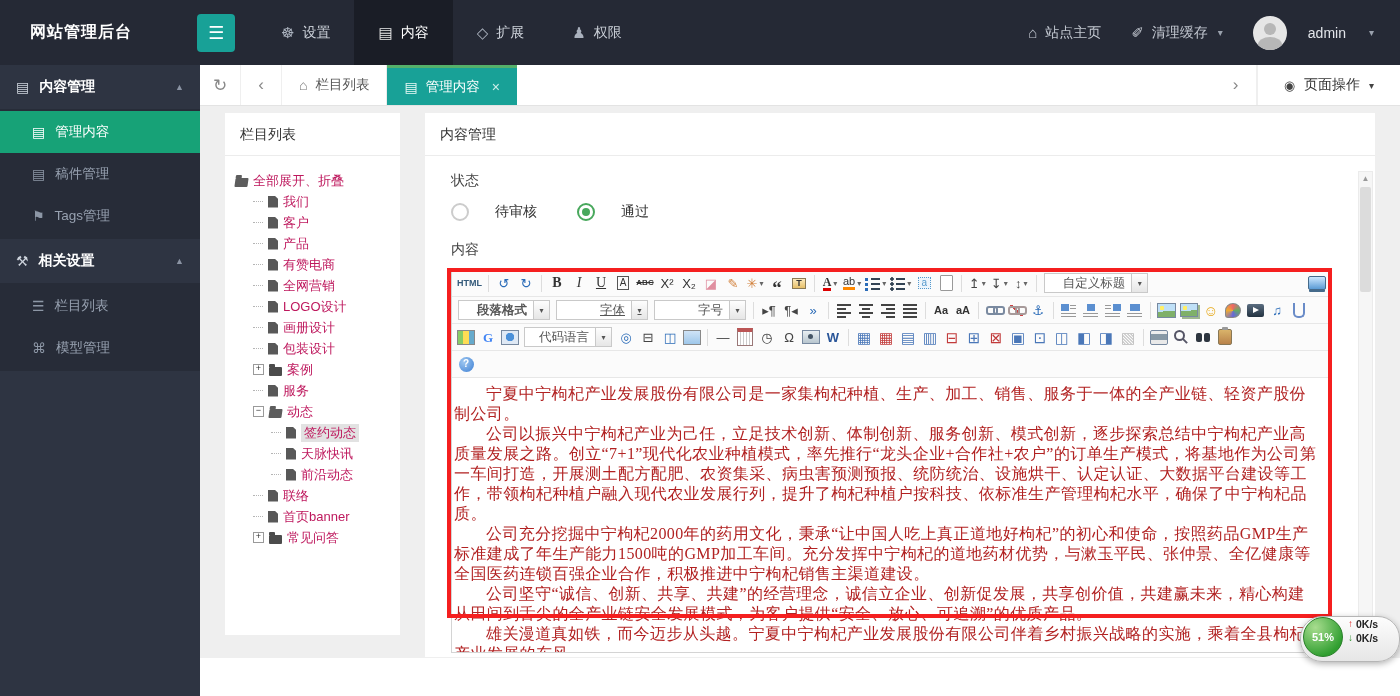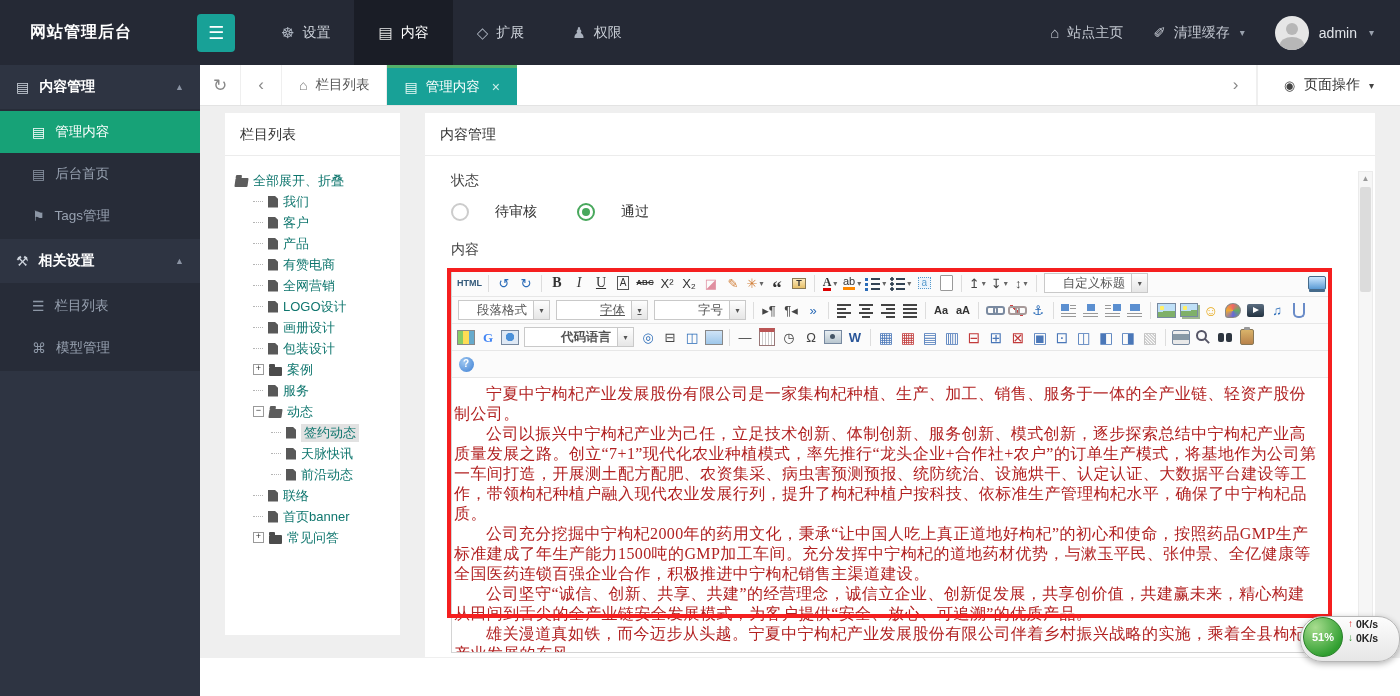--- a/index.html
+++ b/index.html
@@ -11,21 +11,21 @@
   .menu-btn{width:38px;height:38px;border-radius:4px;background:#18a197;color:#fff;display:flex;align-items:center;justify-content:center;font-size:18px;cursor:pointer;flex:none}
   .nav{display:flex;height:100%;margin-left:22px}
   .nav-item{display:flex;align-items:center;gap:8px;padding:0 24px;font-size:14px;color:#ccd1d9;cursor:pointer}
   .nav-item .nico{font-size:15px;color:#aab1bd}
   .nav-item.active{background:#1a1d26;color:#fff}
   .nav-item.active .nico{color:#e8e8e8}
   .topbar-right{margin-left:auto;display:flex;align-items:center;gap:30px;padding-right:26px}
   .tr-item{display:flex;align-items:center;gap:8px;font-size:14px;color:#c3c8d1;cursor:pointer}
   .tr-item .nico{font-size:15px}
   .caret-s{font-size:10px;color:#9aa1ad;margin-left:2px}
-  .userbox{display:flex;align-items:center;gap:10px;cursor:pointer}
+  .userbox{display:flex;align-items:center;gap:21px;cursor:pointer}
   .avatar{width:34px;height:34px;border-radius:50%;background:#e6e6e6;position:relative;overflow:hidden}
   .avatar::before{content:"";position:absolute;left:11px;top:7px;width:12px;height:12px;border-radius:50%;background:#b7b7b7}
   .avatar::after{content:"";position:absolute;left:5px;top:21px;width:24px;height:15px;border-radius:50% 50% 0 0;background:#b7b7b7}
   .uname{font-size:14px;color:#e2e5ea}
   
   .sidebar{position:absolute;left:0;top:65px;width:200px;height:631px;background:#2e3442;z-index:9}
   .side-sec-h{height:44px;display:flex;align-items:center;gap:10px;padding:0 16px;color:#fff;font-size:14px;font-weight:bold;cursor:pointer}
   .side-sec-h .sico{font-size:14px;font-weight:normal;color:#cfd5de}
   .side-sec-h .sec-caret{margin-left:auto;font-size:9px;color:#8a93a3}
   .side-items{background:#272c38;padding:2px 0}
@@ -46,21 +46,21 @@
   .pgops .tico{font-size:13px;color:#444}
   .pg-caret{font-size:10px;color:#444}
   
   .content{position:absolute;left:200px;top:105px;width:1200px;height:553px;background:#efefef}
   .bottom-strip{position:absolute;left:200px;top:658px;width:1200px;height:38px;background:#fff}
   .panel-h{height:42px;line-height:42px;padding:0 15px;font-size:14px;color:#333;border-bottom:1px solid #ececec}
   
   .tree-panel{position:absolute;left:25px;top:8px;width:175px;height:522px;background:#fff}
   .tree-body{padding:14px 4px 0 8px;font-size:13px;color:#555}
   .trow{display:flex;align-items:center;height:21px;gap:5px;white-space:nowrap;cursor:pointer}
-  .trow .lbl{color:#0f766e}
+  .trow .lbl{color:#be185d}
   .trow .lbl.selected{background:#e2e2e2;padding:0 3px}
   .dotz{width:10px;border-top:1px dotted #b5b5b5;flex:none}
   .expander{width:9px;height:9px;border:1px solid #9a9a9a;background:#fff;font-size:9px;line-height:7px;text-align:center;color:#333;flex:none}
   .tico-page{width:10px;height:12px;background:#585858;clip-path:polygon(0 0,65% 0,100% 28%,100% 100%,0 100%);flex:none}
   .tico-folder{width:13px;height:9px;background:#4c4c4c;border-radius:1px;position:relative;margin-top:3px;flex:none}
   .tico-folder::before{content:"";position:absolute;top:-3px;left:0;width:6px;height:3px;background:#4c4c4c;border-radius:1px 1px 0 0}
   .tico-folder-open{width:13px;height:9px;background:#5d5d5d;border-radius:1px;position:relative;margin-top:3px;transform:skewX(-8deg);flex:none}
   .tico-folder-open::before{content:"";position:absolute;top:-3px;left:0;width:6px;height:3px;background:#5d5d5d;border-radius:1px 1px 0 0}
   
   .main-panel{position:absolute;left:225px;top:8px;width:950px;height:544px;background:#fff}
@@ -211,21 +211,21 @@
     <span>内容管理</span>
     <span class="sec-caret">▲</span>
   </div>
   <div class="side-items">
     <div class="side-item active">
         <span class="sico">▤</span>
         <span>管理内容</span>
       </div>
     <div class="side-item">
         <span class="sico">▤</span>
-        <span>后台首页</span>
+        <span>稿件管理</span>
       </div>
     <div class="side-item">
         <span class="sico">⚑</span>
         <span>Tags管理</span>
       </div>
   </div>
   <div class="side-sec-h">
     <span class="sico">⚒</span>
     <span>相关设置</span>
     <span class="sec-caret">▲</span>
@@ -472,21 +472,21 @@
               <div class="tselect" style="width: 104px;">
                 <span class="slbl">自定义标题</span>
                 <span class="sc">▾</span>
               </div>
               <span class="tspace"></span>
               <button class="tbtn">
                 <span class="g ic-monitor"></span>
               </button>
             </div>
             <div class="ed-row">
-              <div class="tselect" style="width: 92px;">
+              <div class="tselect" style="width: 92px; font-weight: bold;">
                 <span class="slbl">段落格式</span>
                 <span class="sc">▾</span>
               </div>
               <div class="tselect" style="width: 92px; text-decoration: underline;">
                 <span class="slbl">字体</span>
                 <span class="sc">▾</span>
               </div>
               <div class="tselect" style="width: 92px;">
                 <span class="slbl">字号</span>
                 <span class="sc">▾</span>
@@ -570,21 +570,21 @@
             <div class="ed-row">
               <button class="tbtn">
                 <span class="g ic-map"></span>
               </button>
               <button class="tbtn">
                 <span class="g gmap">G</span>
               </button>
               <button class="tbtn">
                 <span class="g ic-frame"></span>
               </button>
-              <div class="tselect" style="width: 110px; font-weight: bold;">
+              <div class="tselect" style="width: 88px;">
                 <span class="slbl">代码语言</span>
                 <span class="sc">▾</span>
               </div>
               <button class="tbtn">
                 <span class="g c-blue">◎</span>
               </button>
               <button class="tbtn">
                 <span class="g c-dark">⊟</span>
               </button>
               <button class="tbtn">

